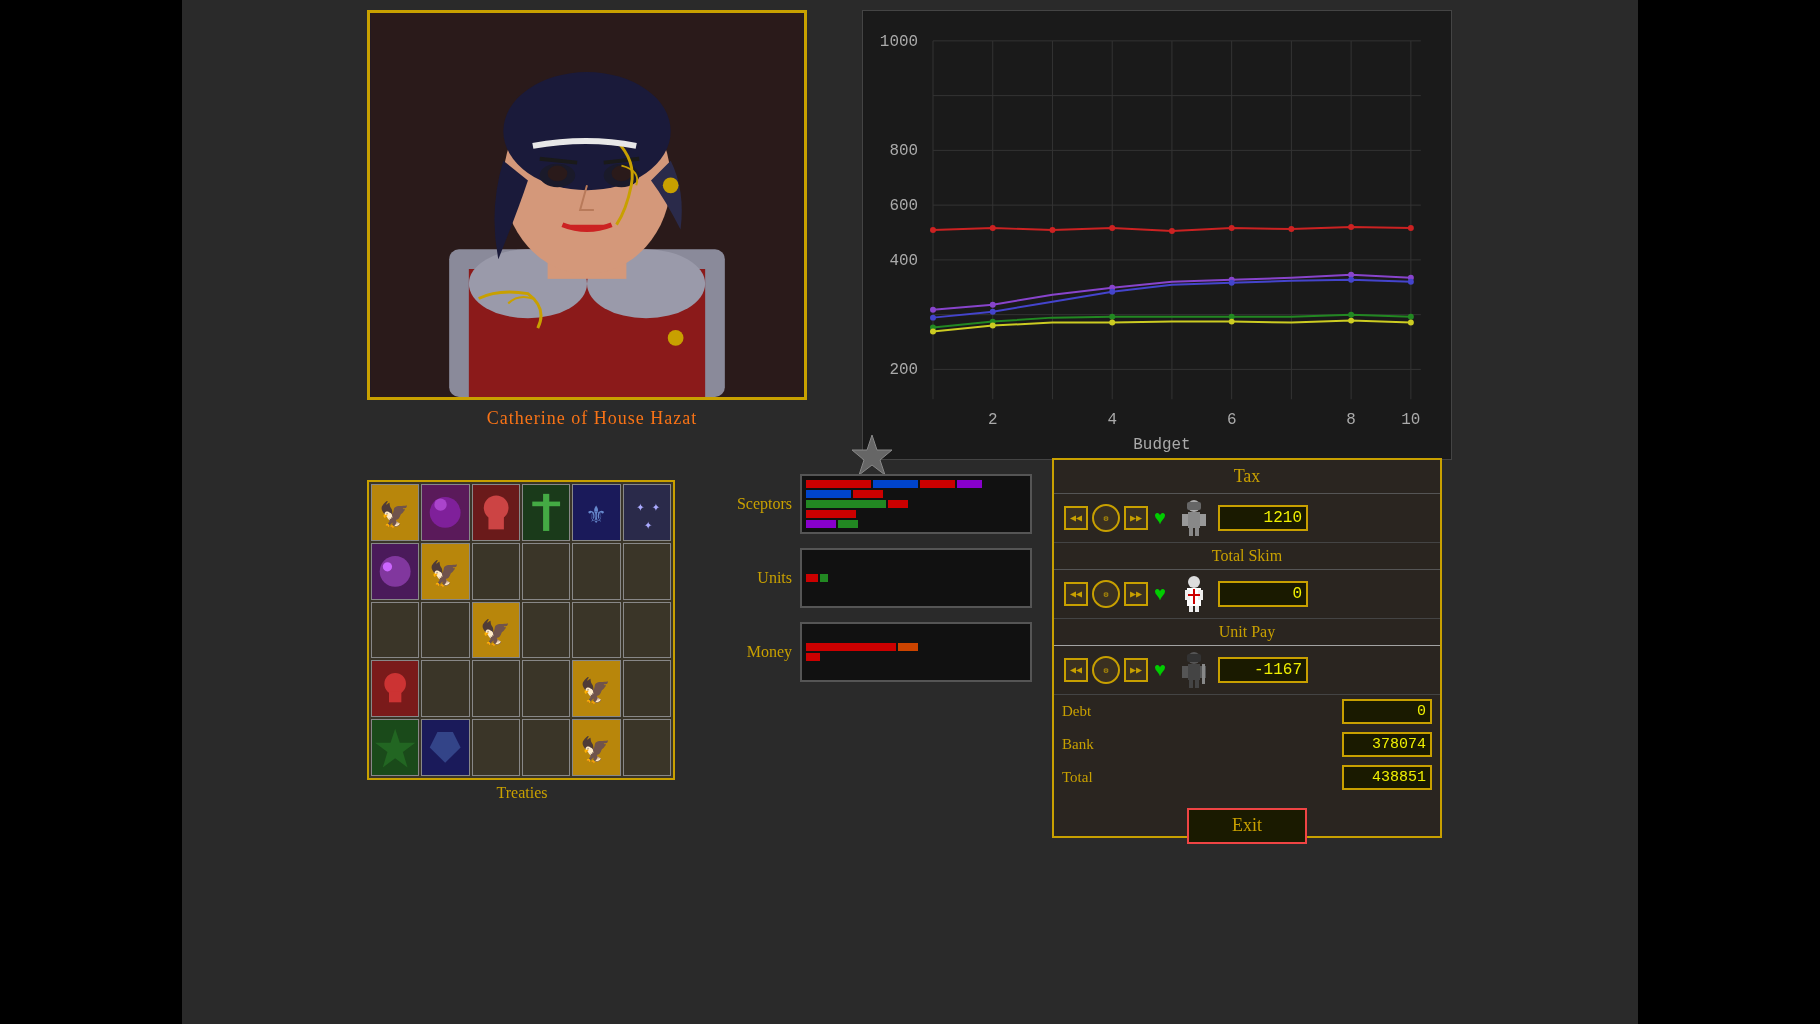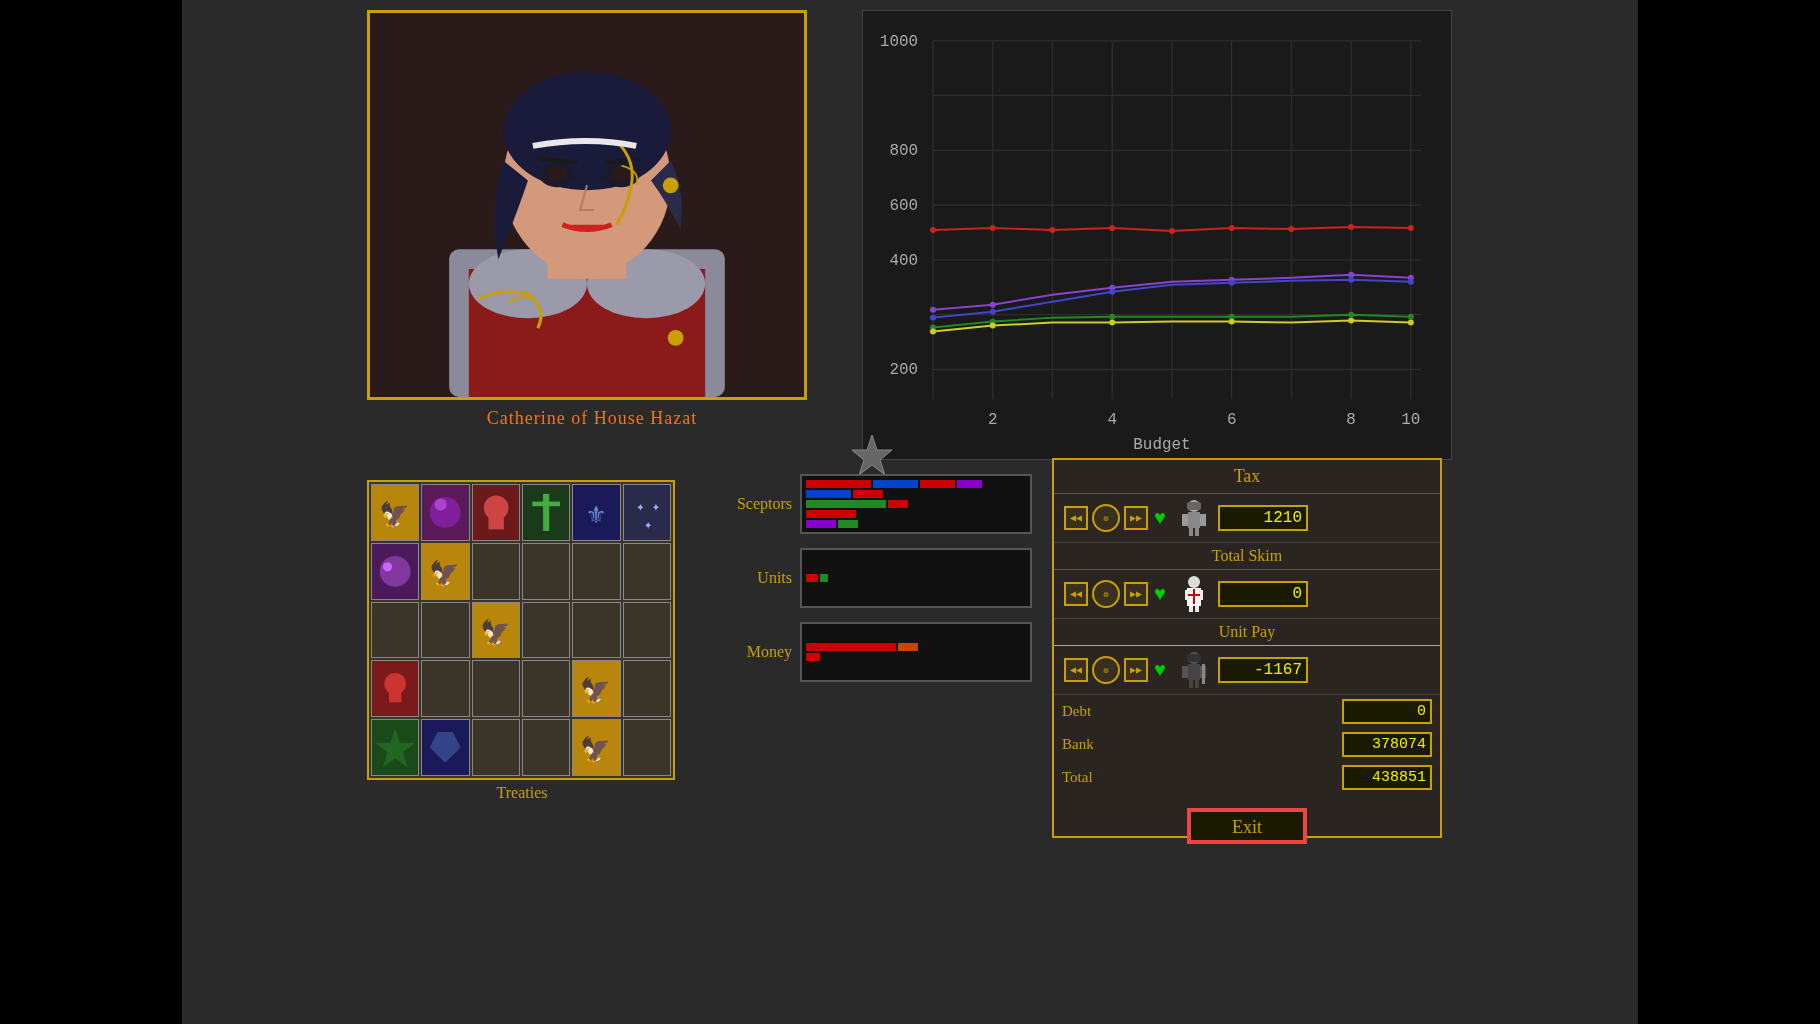--- a/index.html
+++ b/index.html
@@ -258,21 +258,21 @@
       border: 2px solid #c8a000;
       color: #f0f000;
       font-size: 15px;
       width: 90px;
       text-align: right;
       padding: 2px 4px;
     }
 
     .exit-btn {
       background: #1a1a00;
-      border: 4px solid #ef4444;
+      border: 2px solid #ef4444;
       color: #c8a000;
       font-size: 18px;
       width: 120px;
       height: 36px;
       cursor: pointer;
       margin: 8px auto;
       display: block;
       font-family: 'Times New Roman', serif;
       text-align: center;
       line-height: 30px;

